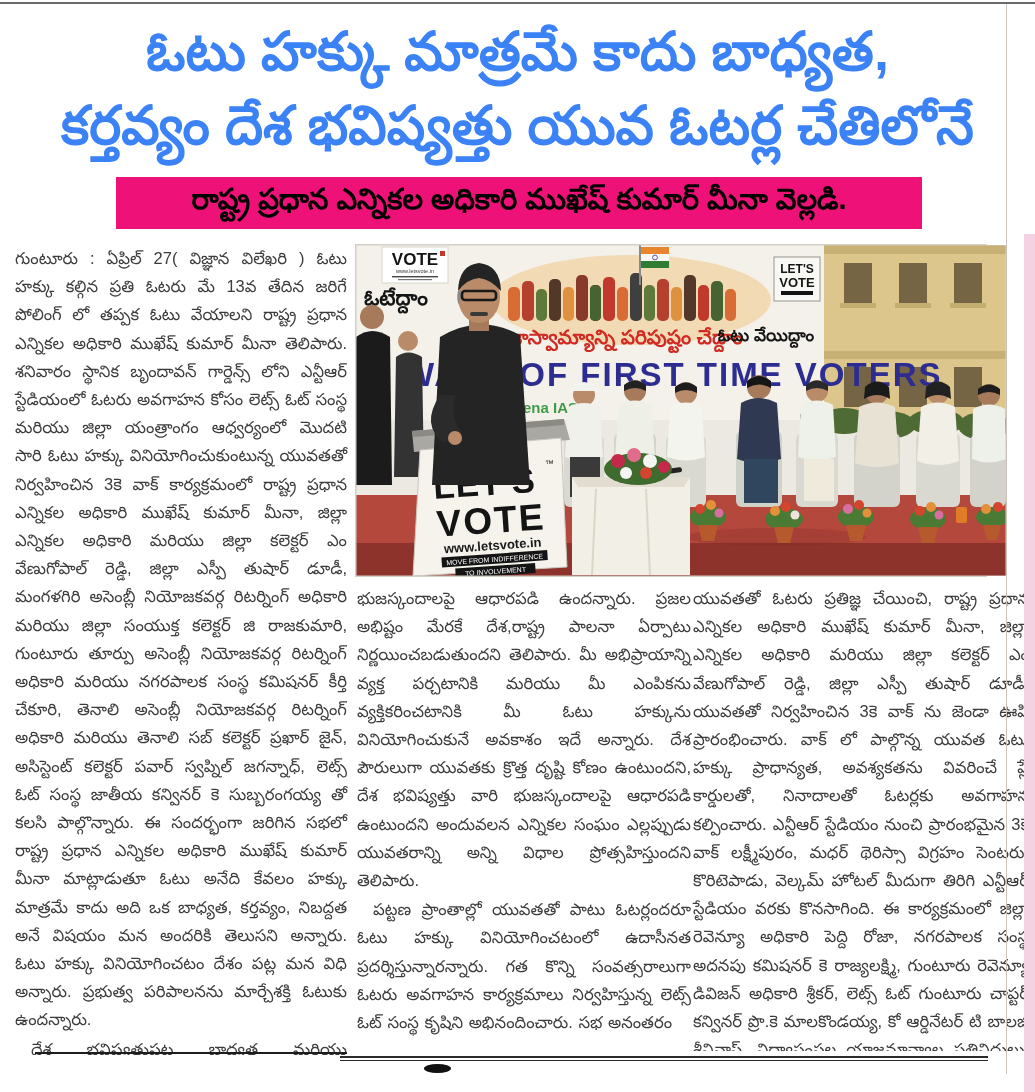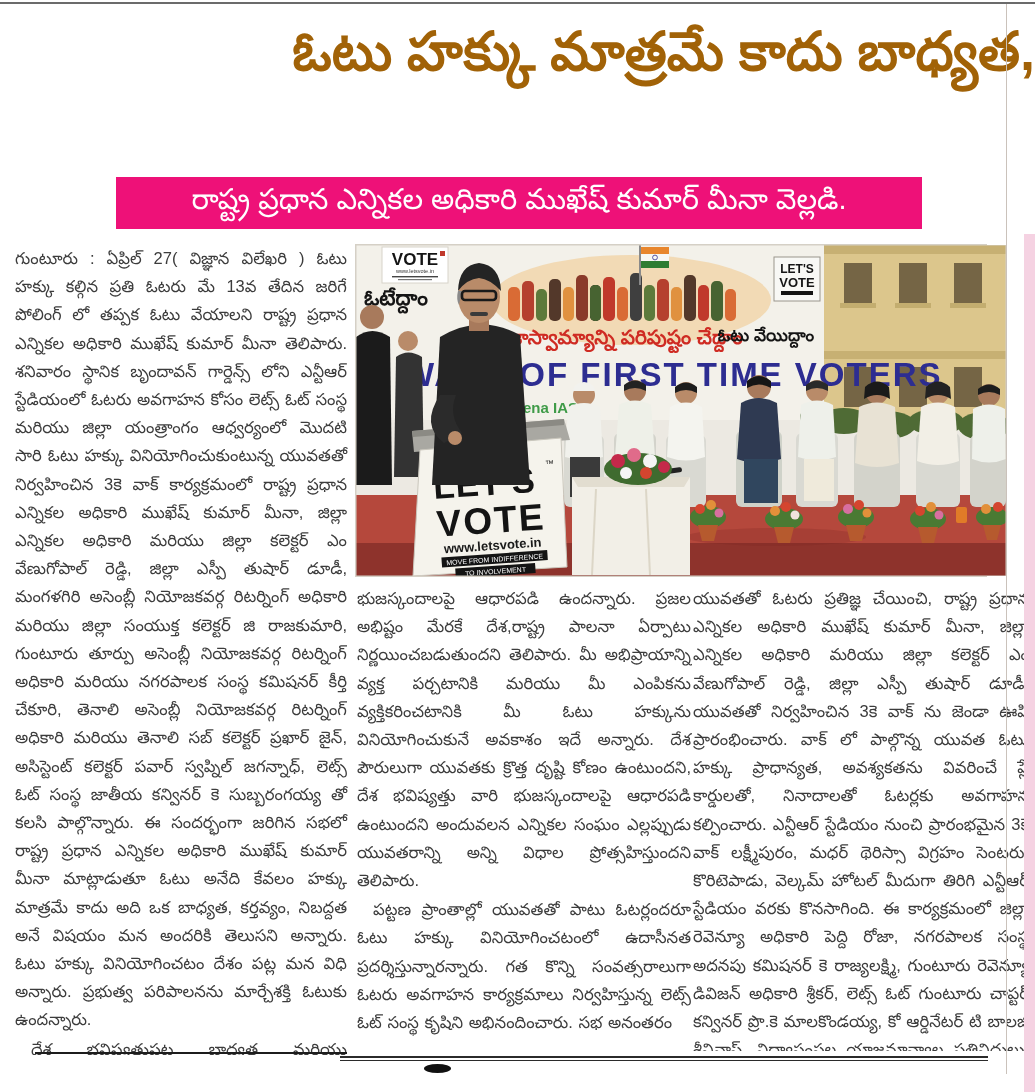--- a/index.html
+++ b/index.html
@@ -3,25 +3,25 @@
 <meta charset="utf-8">
 <style>
   * { margin:0; padding:0; box-sizing:border-box; }
   html,body { background:#ffffff; }
   body {
     width:1035px; height:1092px; position:relative; overflow:hidden;
     font-family:"Liberation Sans","DejaVu Sans",sans-serif;
     color:#3b3b3b;
   }
   .top-rule { position:absolute; left:0; top:2px; width:1035px; height:2px; background:#6b6b6b; }
-  .headline { position:absolute; left:0; top:14px; width:1035px; text-align:right; color:#a16207; font-weight:bold; }
+  .headline { position:absolute; left:0; top:14px; width:1035px; text-align:center; color:#3b82f6; font-weight:bold; }
   .headline .hl { font-size:54px; line-height:74px; letter-spacing:0px; white-space:nowrap; }
   .subhead {
     position:absolute; left:116px; top:177px; width:806px; height:52px;
-    background:#ee1178; color:#ffffff; font-weight:normal; font-size:29px;
+    background:#ee1178; color:#000000; font-weight:bold; font-size:29px;
     display:flex; align-items:center; justify-content:center; white-space:nowrap;
   }
   .col {
     position:absolute; font-size:16.5px; line-height:28.2px; text-align:justify;
     overflow:hidden; color:#3c3c3c; word-spacing:1px;
   }
   .col p { margin:1px; }
   .col p + p { text-indent:16px; }
   .col-left  { left:14px;  top:243px; width:334px; height:812px; }
   .col-mid   { left:356px; top:583px; width:336px; height:468px; }
@@ -43,20 +43,21 @@
     background:#111; border-radius:50%;
   }
 </style>
 </head>
 <body>
 
 <div class="top-rule"></div>
 
 <div class="headline">
   <div class="hl">ఓటు హక్కు మాత్రమే కాదు బాధ్యత,</div>
+  <div class="hl">కర్తవ్యం దేశ భవిష్యత్తు యువ ఓటర్ల చేతిలోనే</div>
 </div>
 
 <div class="subhead">
   <span>రాష్ట్ర ప్రధాన ఎన్నికల అధికారి ముఖేష్ కుమార్ మీనా వెల్లడి.</span>
 </div>
 
 <div class="col col-left">
   <p>గుంటూరు : ఏప్రిల్ 27( విజ్ఞాన విలేఖరి ) ఓటు హక్కు కల్గిన ప్రతి ఓటరు మే 13వ తేదిన జరిగే పోలింగ్ లో తప్పక ఓటు వేయాలని రాష్ట్ర ప్రధాన ఎన్నికల అధికారి ముఖేష్ కుమార్ మీనా తెలిపారు. శనివారం స్థానిక బృందావన్ గార్డెన్స్ లోని ఎన్టీఆర్ స్టేడియంలో ఓటరు అవగాహన కోసం లెట్స్ ఓట్ సంస్థ మరియు జిల్లా యంత్రాంగం ఆధ్వర్యంలో మొదటి సారి ఓటు హక్కు వినియోగించుకుంటున్న యువతతో నిర్వహించిన 3కె వాక్ కార్యక్రమంలో రాష్ట్ర ప్రధాన ఎన్నికల అధికారి ముఖేష్ కుమార్ మీనా, జిల్లా ఎన్నికల అధికారి మరియు జిల్లా కలెక్టర్ ఎం వేణుగోపాల్ రెడ్డి, జిల్లా ఎస్పీ తుషార్ డూడీ, మంగళగిరి అసెంబ్లీ నియోజకవర్గ రిటర్నింగ్ అధికారి మరియు జిల్లా సంయుక్త కలెక్టర్ జి రాజకుమారి, గుంటూరు తూర్పు అసెంబ్లీ నియోజకవర్గ రిటర్నింగ్ అధికారి మరియు నగరపాలక సంస్థ కమిషనర్ కీర్తి చేకూరి, తెనాలి అసెంబ్లీ నియోజకవర్గ రిటర్నింగ్ అధికారి మరియు తెనాలి సబ్ కలెక్టర్ ప్రఖార్ జైన్, అసిస్టెంట్ కలెక్టర్ పవార్ స్వప్నిల్ జగన్నాధ్, లెట్స్ ఓట్ సంస్థ జాతీయ కన్వినర్ కె సుబ్బరంగయ్య తో కలసి పాల్గొన్నారు. ఈ సందర్భంగా జరిగిన సభలో రాష్ట్ర ప్రధాన ఎన్నికల అధికారి ముఖేష్ కుమార్ మీనా మాట్లాడుతూ ఓటు అనేది కేవలం హక్కు మాత్రమే కాదు అది ఒక బాధ్యత, కర్తవ్యం, నిబద్దత అనే విషయం మన అందరికి తెలుసని అన్నారు. ఓటు హక్కు వినియోగించటం దేశం పట్ల మన విధి అన్నారు. ప్రభుత్వ పరిపాలనను మార్చేశక్తి ఓటుకు ఉందన్నారు.</p>
   <p>దేశ భవిష్యత్తుపట్ల బాధ్యత మరియు ప్రజాస్వామ్యం పట్ల కర్తవ్యం యువతరం భుజస్కందాలపై ఉందన్నారు. సమావేశానికి పెద్ద సంఖ్యలో హాజరైన యువత ఈ దేశానికి రాష్ట్రానికి ఆశాకిరణం అన్నారు. యువత మీద మాకు ఉన్న నమ్మకం వారు యువకులై ఉండటమే కాదని ఈ దేశ భవిష్యత్తు వారి</p>
 </div>

